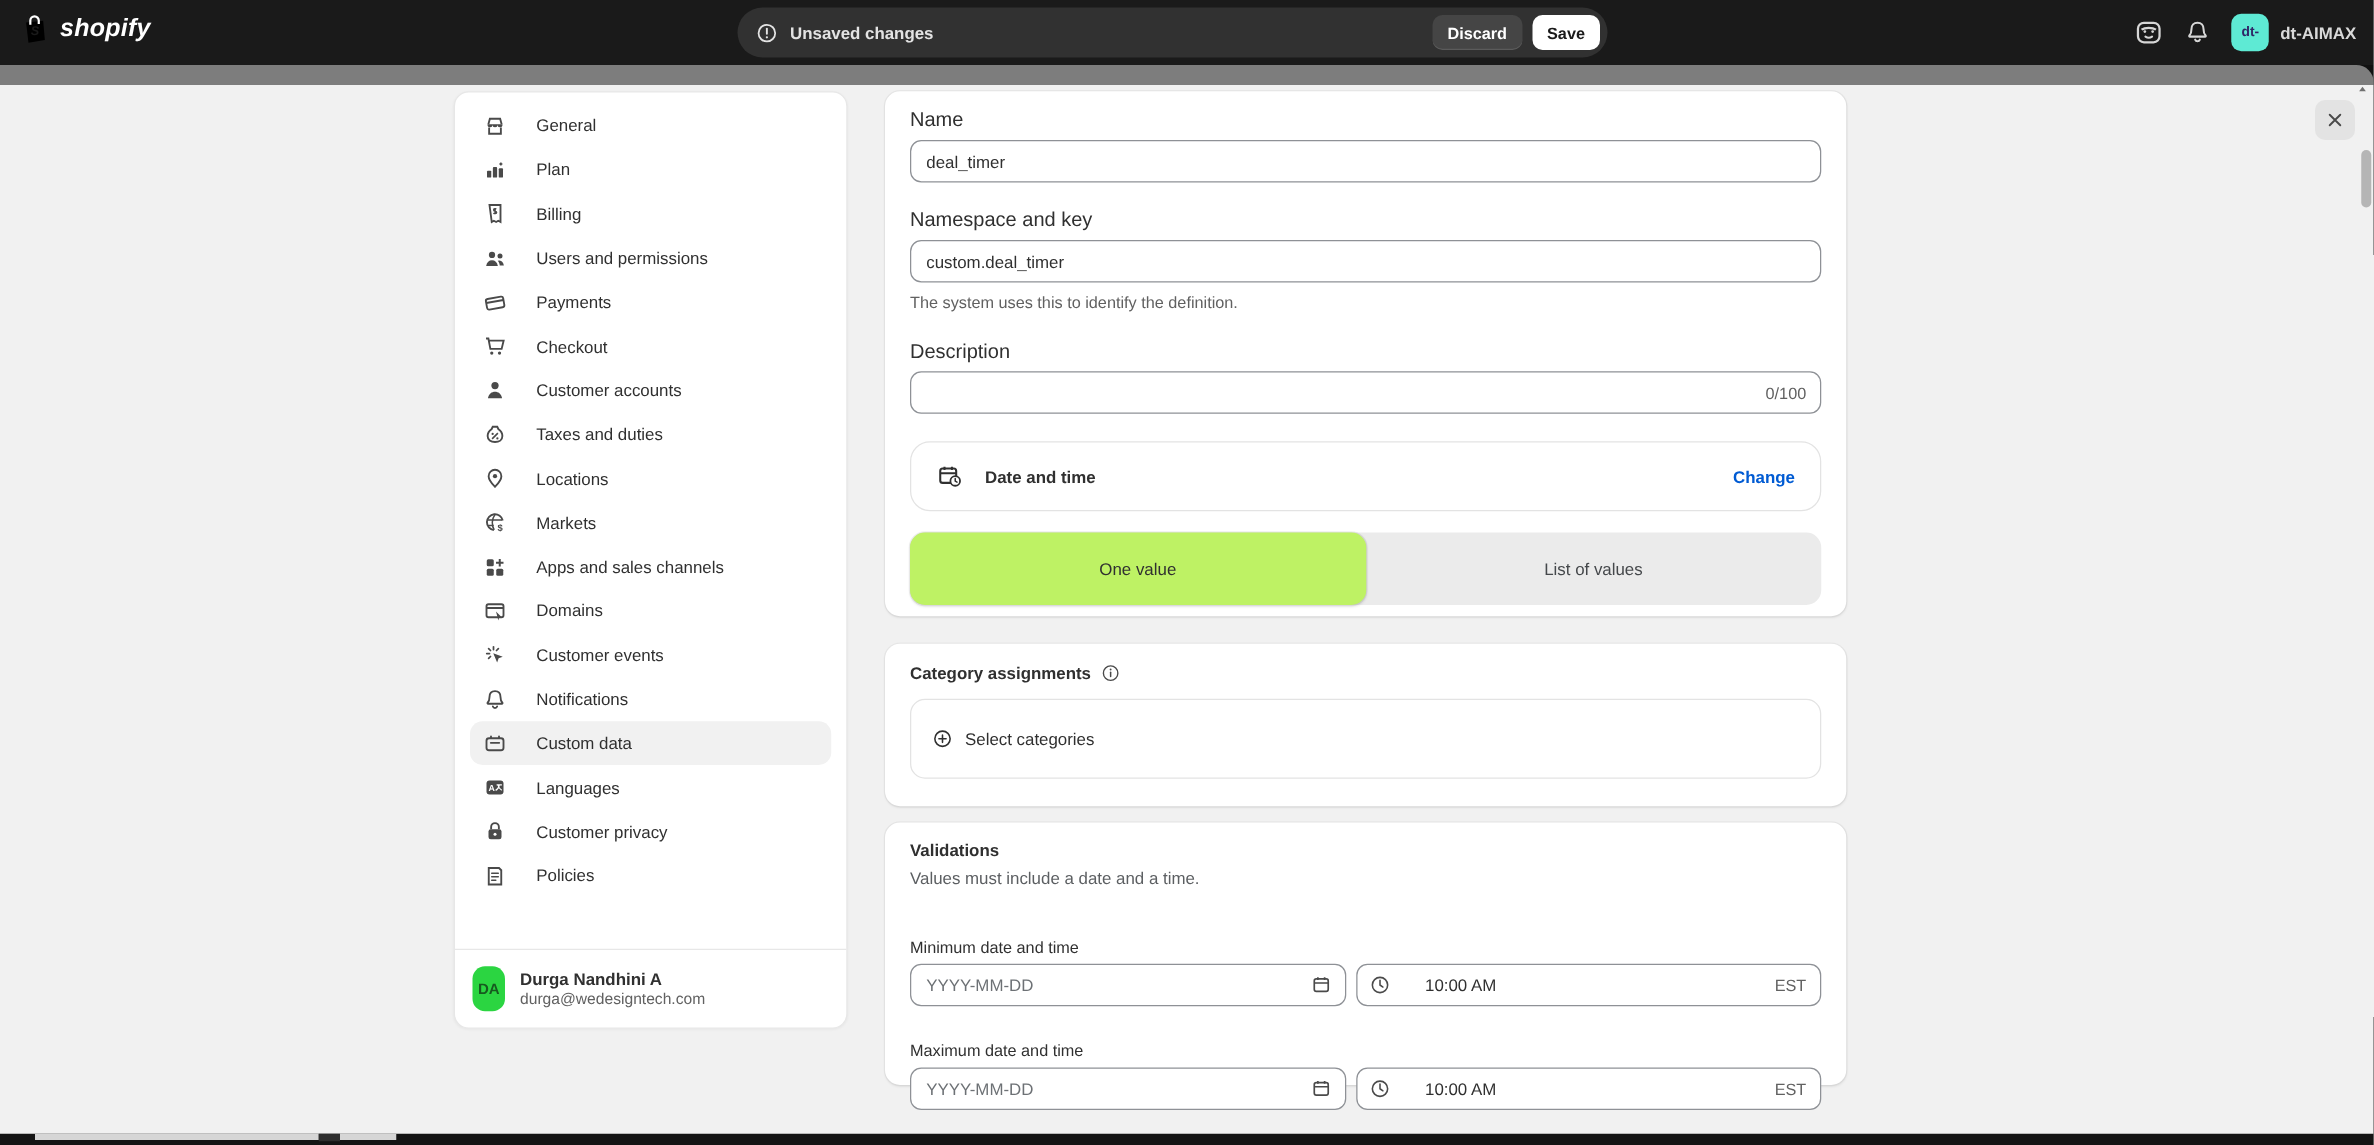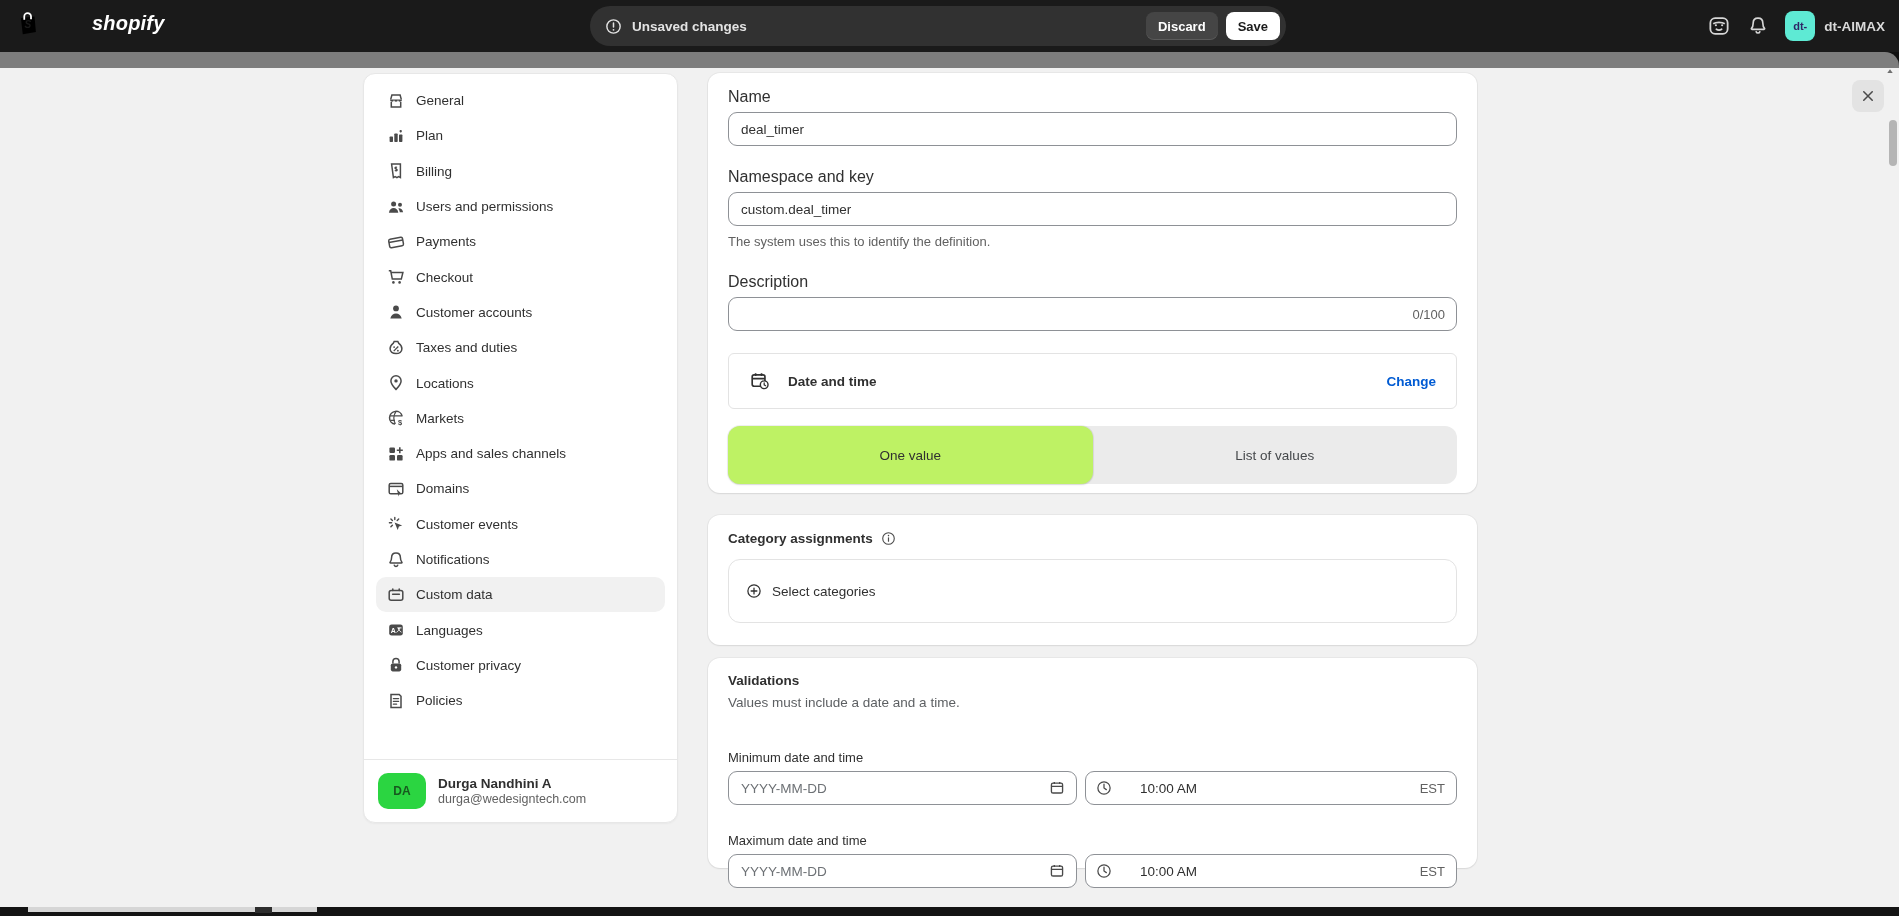--- a/index.html
+++ b/index.html
@@ -4,21 +4,21 @@
 <style>
   * { margin:0; padding:0; box-sizing:border-box; }
   html,body { background:#111; }
   body { font-family:"Liberation Sans", sans-serif; }
   .screen { position:relative; width:1899px; height:916px; background:#f1f1f1; overflow:hidden; font-size:13px; color:#303030; }
 
   
   .topbar { position:absolute; top:0; left:0; width:100%; height:52px; background:#1a1a1a; z-index:5; }
   .logo { position:absolute; left:14px; top:10px; display:flex; align-items:center; gap:7px; cursor:pointer; }
   .logo .bag { width:27px; height:27px; color:#fff; }
-  .logo .word { color:#fff; font-size:20px; font-weight:700; font-style:italic; letter-spacing:.2px;margin-left:44px; }
+  .logo .word { color:#fff; font-size:20px; font-weight:700; font-style:italic; letter-spacing:.2px; }
 
   .unsaved { position:absolute; left:590px; top:6px; width:696px; height:40px; background:#313131; border-radius:20px;
              display:flex; align-items:center; padding:0 6px 0 14px; }
   .unsaved .ic { width:19px; height:19px; color:#e3e3e3; flex:0 0 auto; }
   .unsaved .msg { margin-left:9px; color:#e3e3e3; font-size:13.5px; font-weight:600; }
   .unsaved .spacer { flex:1; }
   .btn { height:28px; border:none; border-radius:8px; padding:0 12px; font-family:inherit; font-size:13px; font-weight:600; cursor:pointer; }
   .btn-discard { background:#454545; color:#fff; margin-right:8px; box-shadow:0 -1px 0 rgba(255,255,255,.12) inset; }
   .btn-save { background:#fff; color:#1a1a1a; }
 
@@ -30,27 +30,27 @@
   .store-name { color:#d9d9d9; font-size:13.5px; font-weight:600; }
 
   
   .band-back { position:absolute; top:52px; right:0; width:24px; height:16px; background:#111; }
   .band { position:absolute; top:52px; left:0; width:100%; height:16px; background:#7d7d7d; border-top-right-radius:14px; }
 
   
   .sidebar { position:absolute; left:363px; top:73px; width:315px; height:750px; background:#fff; border:1px solid #e7e7e7;
              border-radius:12px; box-shadow:0 1px 2px rgba(0,0,0,.04); display:flex; flex-direction:column; }
   .nav { list-style:none; padding:9px 12px 0; }
-  .nav-item { height:35.3px; display:flex; align-items:center; gap:10px; padding:0 10px; border-radius:10px; cursor:pointer;
+  .nav-item { height:35.3px; display:flex; align-items:center; gap:23px; padding:0 10px; border-radius:10px; cursor:pointer;
               font-size:13.5px; font-weight:500; color:#303030; }
   .nav-item.active { background:#f1f1f1; }
   .nav-icon { width:20px; height:20px; color:#4a4a4a; flex:0 0 auto; }
   .sb-divider { margin-top:auto; border-top:1px solid #e7e7e7; }
   .sb-user { display:flex; align-items:center; gap:12px; padding:13px 14px; }
-  .user-avatar { width:48px; height:36px; border-radius:10px; background:#2bd541; color:#17591f; font-size:12px; font-weight:700;
+  .user-avatar { width:26px; height:36px; border-radius:10px; background:#2bd541; color:#17591f; font-size:12px; font-weight:700;
                  display:flex; align-items:center; justify-content:center; }
   .user-name { font-size:13.5px; font-weight:650; color:#303030; line-height:17px; }
   .user-email { font-size:12.5px; color:#616161; line-height:15px; }
 
   
   .card { position:absolute; left:708px; width:769px; background:#fff; border-radius:12px;
           box-shadow:0 1px 2px rgba(0,0,0,.07), 0 0 0 1px rgba(0,0,0,.04); padding:15px 20px; }
   .card1 { top:73px; height:420px; }
   .card2 { top:515px; height:130px; }
   .card3 { top:658px; height:210px; }
@@ -58,21 +58,21 @@
   .field-label { display:block; font-size:16px; color:#303030; margin-bottom:6px; }
   .tf { width:100%; height:34px; border:1px solid #8e9196; border-radius:9px; padding:0 12px; font-family:inherit;
         font-size:13.5px; color:#303030; background:#fff; outline:none; }
   .tf::placeholder { color:#6d7175; }
   .help { font-size:13px; color:#616161; margin-top:8px; }
   .gap22 { height:22px; } .gap24 { height:24px; }
   .input-wrap { position:relative; }
   .counter { position:absolute; right:12px; top:0; height:34px; display:flex; align-items:center; font-size:13px; color:#616161; pointer-events:none; }
   .input-wrap .tf { padding-right:64px; }
 
-  .type-box { margin-top:22px; height:56px; border:1px solid #e3e3e3; border-radius:6px; display:flex; align-items:center; padding:0 20px; }
+  .type-box { margin-top:22px; height:56px; border:1px solid #e3e3e3; border-radius:16px; display:flex; align-items:center; padding:0 20px; }
   .type-box .ic { width:22px; height:22px; color:#303030; }
   .type-box .lbl { margin-left:17px; font-size:13.5px; font-weight:650; }
   .link { margin-left:auto; color:#005bd3; font-size:13.5px; font-weight:600; text-decoration:none; cursor:pointer; }
 
   .segmented { margin-top:17px; height:58px; background:#ebebeb; border-radius:12px; display:flex; }
   .seg { flex:1; display:flex; align-items:center; justify-content:center; font-size:13.5px; font-weight:500; color:#45484b; cursor:pointer; border-radius:12px; }
   .seg.active { background:#bef264; color:#303030; box-shadow:0 0 0 1px rgba(0,0,0,.06), 0 1px 2px rgba(0,0,0,.10); }
 
   .card-title { display:flex; align-items:center; gap:7px; font-size:13.5px; font-weight:650; }
   .info-ic { width:17px; height:17px; color:#4a4a4a; cursor:pointer; }

